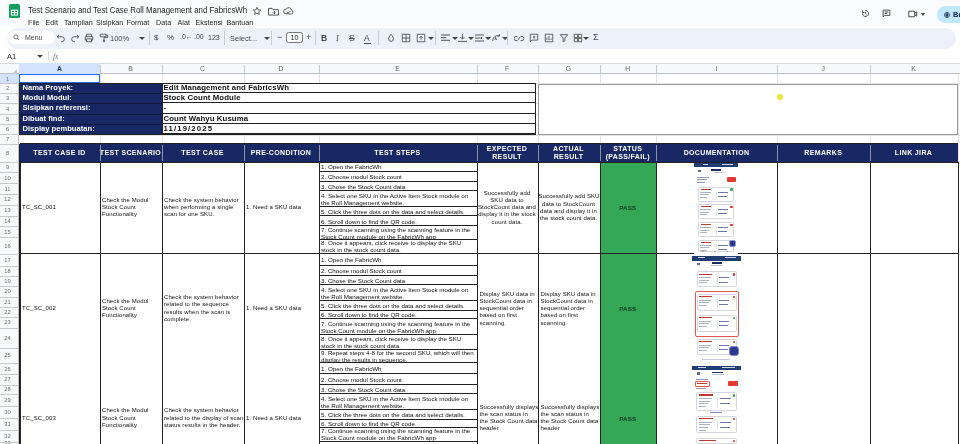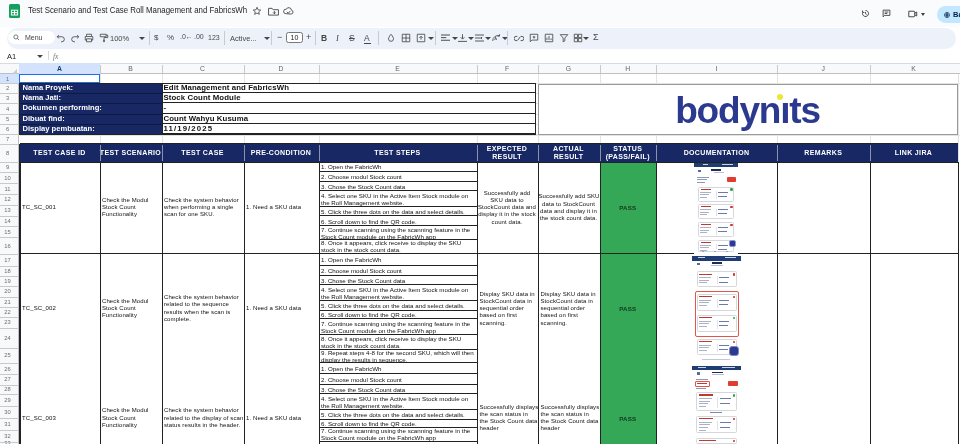--- a/index.html
+++ b/index.html
@@ -26,20 +26,31 @@
   <svg class="abs" style="left:252px;top:6px;" width="10" height="10" viewBox="0 0 24 24">
       <path fill="none" stroke="#444746" stroke-width="2" d="M12 3l2.7 6.2 6.3.5-4.8 4.2 1.4 6.1L12 16.9 6.4 20l1.4-6.1L3 9.7l6.3-.5z"></path>
     </svg>
   <svg class="abs" style="left:268px;top:7px;" width="11" height="9" viewBox="0 0 24 20">
       <path fill="none" stroke="#444746" stroke-width="2" d="M1 3h8l2 3h12v12H1zM14 9v6M11 12l3 3 3-3"></path>
     </svg>
   <svg class="abs" style="left:283px;top:7px;" width="11" height="8" viewBox="0 0 24 18">
       <path fill="none" stroke="#444746" stroke-width="2" d="M6 15a5 5 0 1 1 1-9.9A6 6 0 0 1 18.5 7 4.5 4.5 0 0 1 18 15.9zM8.5 11l3 3 4.5-5"></path>
     </svg>
 
+  <div class="abs" style="left:0;top:18px;width:700px;height:9px;font-size:7.2px;color:#1f1f1f;">
+    <span class="abs" style="left:28px;">File</span>
+    <span class="abs" style="left:45.5px;">Edit</span>
+    <span class="abs" style="left:64px;">Tampilan</span>
+    <span class="abs" style="left:96px;">Sisipkan</span>
+    <span class="abs" style="left:126.5px;">Format</span>
+    <span class="abs" style="left:156px;">Data</span>
+    <span class="abs" style="left:177.5px;">Alat</span>
+    <span class="abs" style="left:195.5px;">Ekstensi</span>
+    <span class="abs" style="left:226.5px;">Bantuan</span>
+  </div>
 
   <svg class="abs" style="left:860.5px;top:9px;" width="9" height="9" viewBox="0 0 24 24">
       <path fill="none" stroke="#3d4043" stroke-width="2.4" d="M12 4a8 8 0 1 1-7.4 5M4 4v5h5M12 8v4.5l3 2"></path>
     </svg>
   <svg class="abs" style="left:882px;top:9px;" width="9" height="9" viewBox="0 0 24 24">
       <path fill="none" stroke="#3d4043" stroke-width="2.4" d="M3 3h18v14H7l-4 4zM7 8h10M7 12h7"></path>
     </svg>
   <svg class="abs" style="left:908px;top:10px;" width="9.5" height="8" viewBox="0 0 24 18">
       <path fill="none" stroke="#3d4043" stroke-width="2.4" d="M2 2h13a2 2 0 0 1 2 2v10a2 2 0 0 1-2 2H2zM17 7l5-3v10l-5-3"></path>
     </svg>
@@ -77,21 +88,21 @@
   <div class="abs" style="left:139px;top:37px;width:0;height:0;border-left:3px solid transparent;border-right:3px solid transparent;border-top:3.5px solid #444746;"></div>
   <div class="abs" style="left:149px;top:31px;width:1px;height:14px;background:#c7cad1;"></div>
 
   <div class="abs" style="left:154px;top:32.5px;font-size:8px;color:#444746;">$</div>
   <div class="abs" style="left:167px;top:32.5px;font-size:8px;color:#444746;">%</div>
   <div class="abs" style="left:180px;top:32.5px;font-size:7px;color:#444746;">.0←</div>
   <div class="abs" style="left:194px;top:32.5px;font-size:7px;color:#444746;">.00</div>
   <div class="abs" style="left:208px;top:33.5px;font-size:7px;color:#444746;">123</div>
   <div class="abs" style="left:224px;top:31px;width:1px;height:14px;background:#c7cad1;"></div>
 
-  <div class="abs" style="left:230px;top:33.5px;font-size:7.5px;color:#444746;">Active...</div>
+  <div class="abs" style="left:230px;top:33.5px;font-size:7.5px;color:#444746;">Select...</div>
   <div class="abs" style="left:264px;top:37px;width:0;height:0;border-left:3px solid transparent;border-right:3px solid transparent;border-top:3.5px solid #444746;"></div>
   <div class="abs" style="left:271px;top:31px;width:1px;height:14px;background:#c7cad1;"></div>
 
   <div class="abs" style="left:277px;top:32px;font-size:9px;color:#444746;">−</div>
   <div class="abs" style="left:286px;top:32px;width:17px;height:11px;border:1px solid #747775;border-radius:2.5px;background:#fff;font-size:7px;color:#202124;text-align:center;line-height:9.5px;">10</div>
   <div class="abs" style="left:306px;top:32px;font-size:9px;color:#444746;">+</div>
   <div class="abs" style="left:315px;top:31px;width:1px;height:14px;background:#c7cad1;"></div>
 
   <div class="abs" style="left:321px;top:32.5px;font-size:8.5px;color:#444746;font-weight:bold;">B</div>
   <div class="abs" style="left:336px;top:32.5px;font-size:8.5px;color:#444746;font-style:italic;font-family:'Liberation Serif',serif;">I</div>
@@ -292,39 +303,38 @@
 
   <div id="infotable">
 <div class="abs" style="left:19.5px;top:83px;width:142px;height:51px;background:#172864;"></div>
 <div class="abs" style="left:19.5px;top:93.2px;width:142px;height:1px;background:rgba(0,0,0,0.35);"></div>
 <div class="abs" style="left:19.5px;top:103.4px;width:142px;height:1px;background:rgba(0,0,0,0.35);"></div>
 <div class="abs" style="left:19.5px;top:113.6px;width:142px;height:1px;background:rgba(0,0,0,0.35);"></div>
 <div class="abs" style="left:19.5px;top:123.8px;width:142px;height:1px;background:rgba(0,0,0,0.35);"></div>
 <div class="abs" style="left:22.5px;top:83.0px;width:140px;height:10.200000000000003px;font-size:7.6px;font-weight:bold;color:#fff;line-height:10.200000000000003px;white-space:nowrap;">Nama Proyek:</div>
 <div class="abs" style="left:161.5px;top:83.0px;width:374.5px;height:10.200000000000003px;background:#fff;border:1px solid #222;border-top:1px solid #222;"></div>
 <div class="abs" style="left:163.5px;top:83.0px;width:300px;height:10.200000000000003px;font-size:7.8px;font-weight:bold;color:#111;letter-spacing:0.1px;line-height:10.200000000000003px;white-space:nowrap;">Edit Management and FabricsWh</div>
-<div class="abs" style="left:22.5px;top:93.2px;width:140px;height:10.200000000000003px;font-size:7.6px;font-weight:bold;color:#fff;line-height:10.200000000000003px;white-space:nowrap;">Nama Jati:</div>
+<div class="abs" style="left:22.5px;top:93.2px;width:140px;height:10.200000000000003px;font-size:7.6px;font-weight:bold;color:#fff;line-height:10.200000000000003px;white-space:nowrap;">Modul Modul:</div>
 <div class="abs" style="left:161.5px;top:93.2px;width:374.5px;height:10.200000000000003px;background:#fff;border:1px solid #222;border-top:none;"></div>
 <div class="abs" style="left:163.5px;top:93.2px;width:300px;height:10.200000000000003px;font-size:7.8px;font-weight:bold;color:#111;letter-spacing:0.1px;line-height:10.200000000000003px;white-space:nowrap;">Stock Count Module</div>
-<div class="abs" style="left:22.5px;top:103.4px;width:140px;height:10.199999999999989px;font-size:7.6px;font-weight:bold;color:#fff;line-height:10.199999999999989px;white-space:nowrap;">Dokumen performing:</div>
+<div class="abs" style="left:22.5px;top:103.4px;width:140px;height:10.199999999999989px;font-size:7.6px;font-weight:bold;color:#fff;line-height:10.199999999999989px;white-space:nowrap;">Sisipkan referensi:</div>
 <div class="abs" style="left:161.5px;top:103.4px;width:374.5px;height:10.199999999999989px;background:#fff;border:1px solid #222;border-top:none;"></div>
 <div class="abs" style="left:163.5px;top:103.4px;width:300px;height:10.199999999999989px;font-size:7.8px;font-weight:bold;color:#111;letter-spacing:0.1px;line-height:10.199999999999989px;white-space:nowrap;">-</div>
 <div class="abs" style="left:22.5px;top:113.6px;width:140px;height:10.200000000000003px;font-size:7.6px;font-weight:bold;color:#fff;line-height:10.200000000000003px;white-space:nowrap;">Dibuat find:</div>
 <div class="abs" style="left:161.5px;top:113.6px;width:374.5px;height:10.200000000000003px;background:#fff;border:1px solid #222;border-top:none;"></div>
 <div class="abs" style="left:163.5px;top:113.6px;width:300px;height:10.200000000000003px;font-size:7.8px;font-weight:bold;color:#111;letter-spacing:0.1px;line-height:10.200000000000003px;white-space:nowrap;">Count Wahyu Kusuma</div>
 <div class="abs" style="left:22.5px;top:123.8px;width:140px;height:10.200000000000003px;font-size:7.6px;font-weight:bold;color:#fff;line-height:10.200000000000003px;white-space:nowrap;">Display pembuatan:</div>
 <div class="abs" style="left:161.5px;top:123.8px;width:374.5px;height:10.200000000000003px;background:#fff;border:1px solid #222;border-top:none;"></div>
 <div class="abs" style="left:163.5px;top:123.8px;width:300px;height:10.200000000000003px;font-size:7.8px;font-weight:bold;color:#111;letter-spacing:1.1px;line-height:10.200000000000003px;white-space:nowrap;">11/19/2025</div>
 <div class="abs" style="left:19.5px;top:82.5px;width:516.5px;height:1px;background:#222;"></div>
 <div class="abs" style="left:19.5px;top:133.6px;width:516.5px;height:1px;background:#222;"></div>
 <div class="abs" style="left:19px;top:82.5px;width:1px;height:52px;background:#222;"></div>
 </div>
 
   <div class="abs" style="left:538px;top:84px;width:419.5px;height:51px;background:#fff;border:1px solid #9a9a9a;"></div>
-  <div class="abs" style="left:538px;top:92px;width:419px;height:42px;text-align:center;font-weight:bold;color:#2b3a8f;font-size:37px;line-height:38px;letter-spacing:-1.2px;">bodynıts</div>
   <div class="abs" style="left:777px;top:93.5px;width:6px;height:6px;border-radius:50%;background:#e8e83a;"></div>
 
   <div id="maintable">
 <div class="abs" style="left:19.5px;top:144.0px;width:938.0px;height:17.5px;background:#172864;"></div>
 <div class="abs" style="left:19.5px;top:144.0px;width:80.0px;height:17.5px;text-align:center;font-size:7.0px;font-weight:bold;color:#fff;letter-spacing:0.35px;line-height:17.5px;display:flex;align-items:center;justify-content:center;">
         <span>TEST CASE ID</span>
       </div>
 <div class="abs" style="left:99.5px;top:144.0px;width:62.0px;height:17.5px;text-align:center;font-size:7.0px;font-weight:bold;color:#fff;letter-spacing:0.35px;line-height:17.5px;display:flex;align-items:center;justify-content:center;">
         <span>TEST SCENARIO</span>
       </div>

